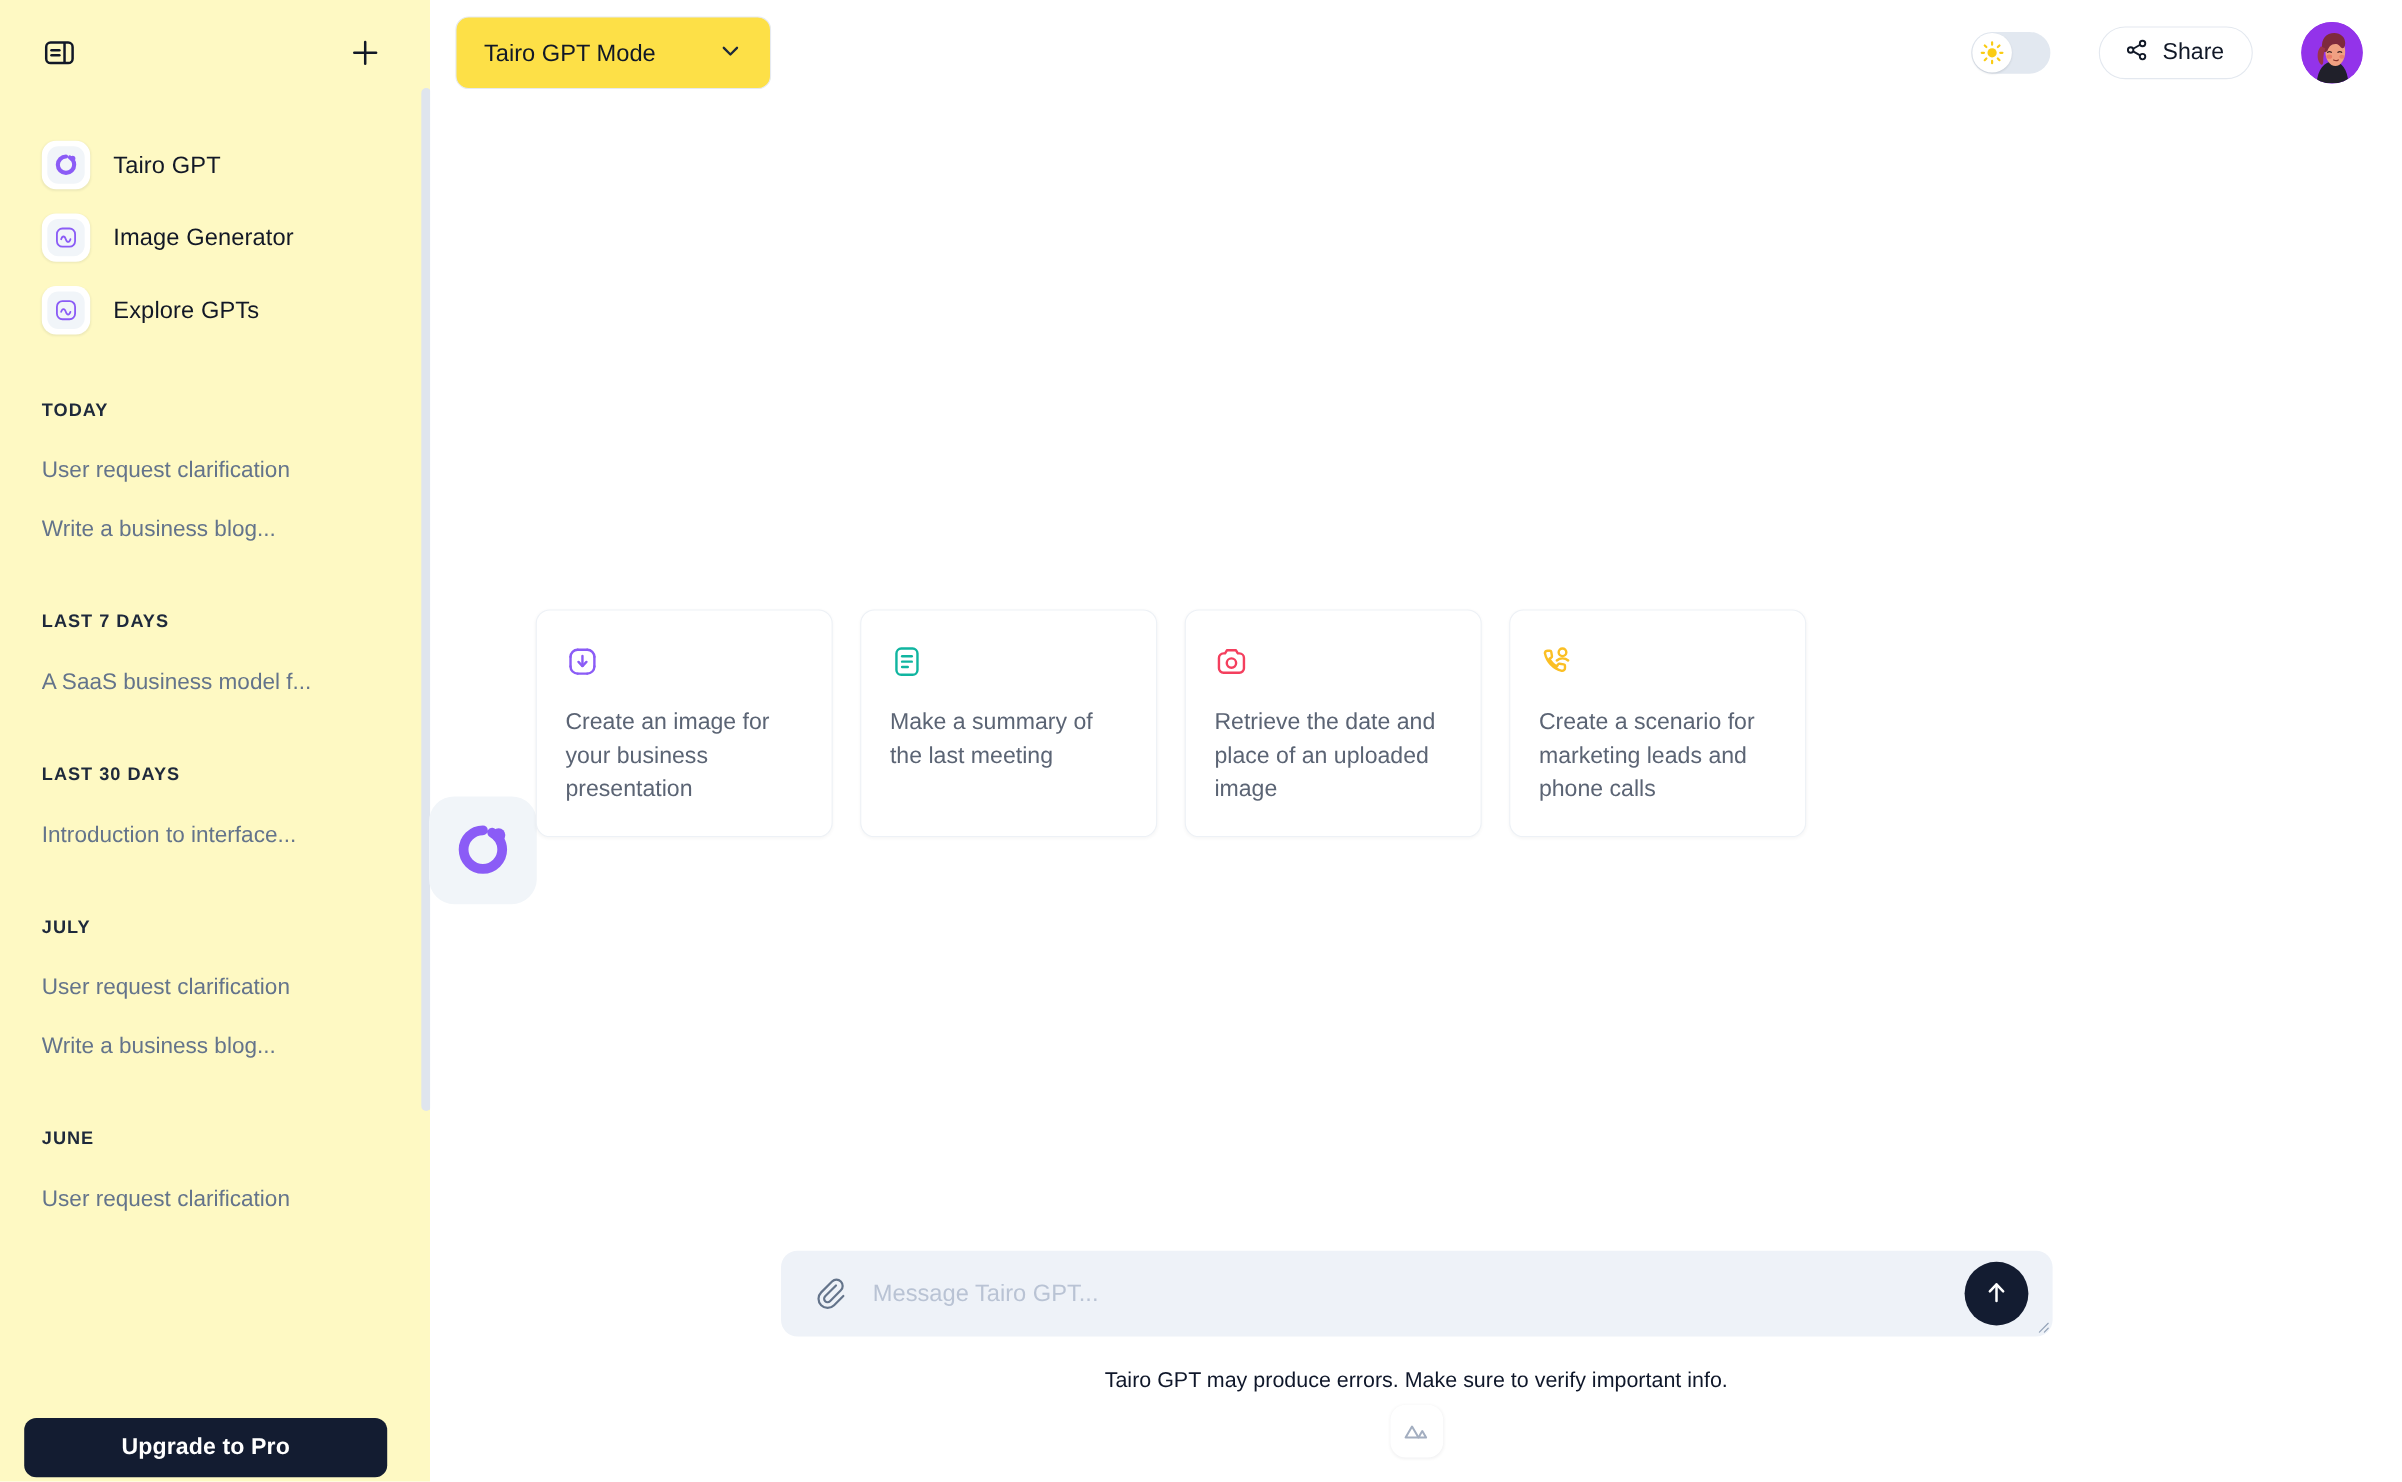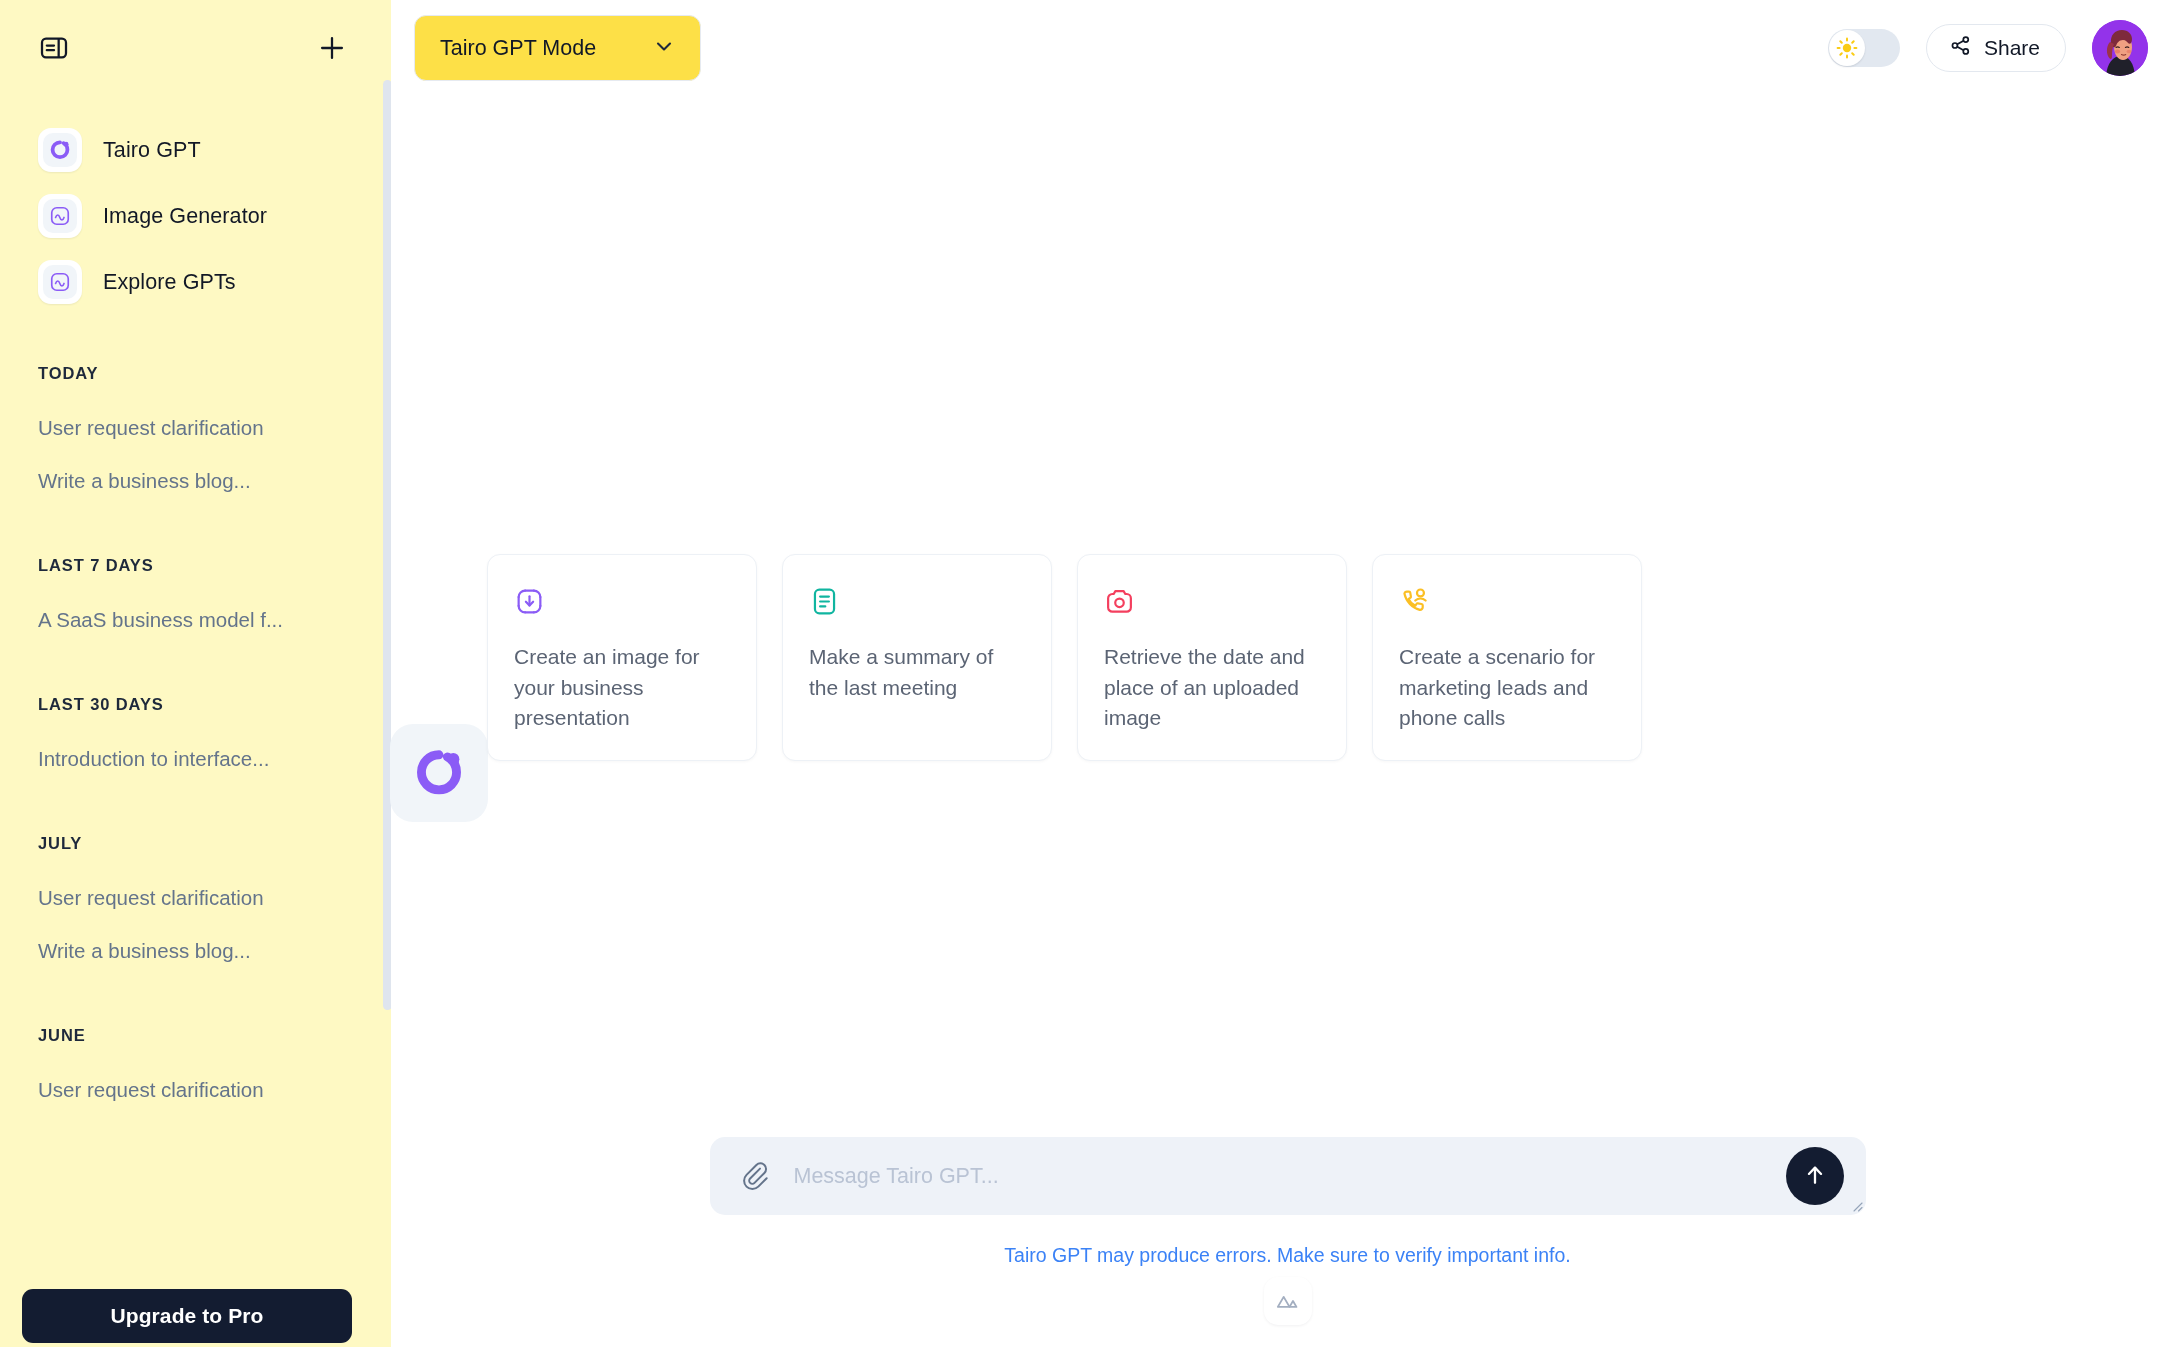--- a/index.html
+++ b/index.html
@@ -96,21 +96,21 @@
   }
   .mode-select {
     width: 287px; height: 66px;
     border: 1px solid #e6eaf0; border-radius: 12px;
     background: #fde047;
     display: flex; align-items: center; justify-content: space-between;
     padding: 0 24px 0 25px; cursor: pointer;
   }
   .mode-label { font-size: 21.5px; color: #111827; }
 
-  .topbar-right { display: flex; align-items: center; gap: 26px; }
+  .topbar-right { display: flex; align-items: center; gap: 44px; }
   .theme-toggle {
     width: 72px; height: 38px; border-radius: 19px;
     background: #e2e8f0; position: relative; cursor: pointer;
   }
   .theme-knob {
     position: absolute; left: 1px; top: 1px;
     width: 36px; height: 36px; border-radius: 50%;
     background: #ffffff;
     display: flex; align-items: center; justify-content: center;
     box-shadow: 0 1px 2px rgba(15,23,42,.12);
@@ -185,21 +185,21 @@
     width: 58px; height: 58px; border-radius: 50%;
     background: #131c31; border: none; cursor: pointer;
     display: flex; align-items: center; justify-content: center;
   }
   .resize-grip {
     position: absolute; right: 3px; bottom: 3px;
     width: 14px; height: 14px; cursor: nwse-resize;
   }
   .disclaimer {
     margin-top: 29px;
-    font-size: 19.5px; color: #3b82f6; text-align: center;
+    font-size: 19.5px; color: #0f172a; text-align: center;
   }
   .brand-badge {
     margin-top: 10px;
     width: 48px; height: 48px; border-radius: 14px;
     background: #ffffff;
     display: flex; align-items: center; justify-content: center;
     box-shadow: 0 1px 3px rgba(15,23,42,.06);
   }
 </style>
 </head>

